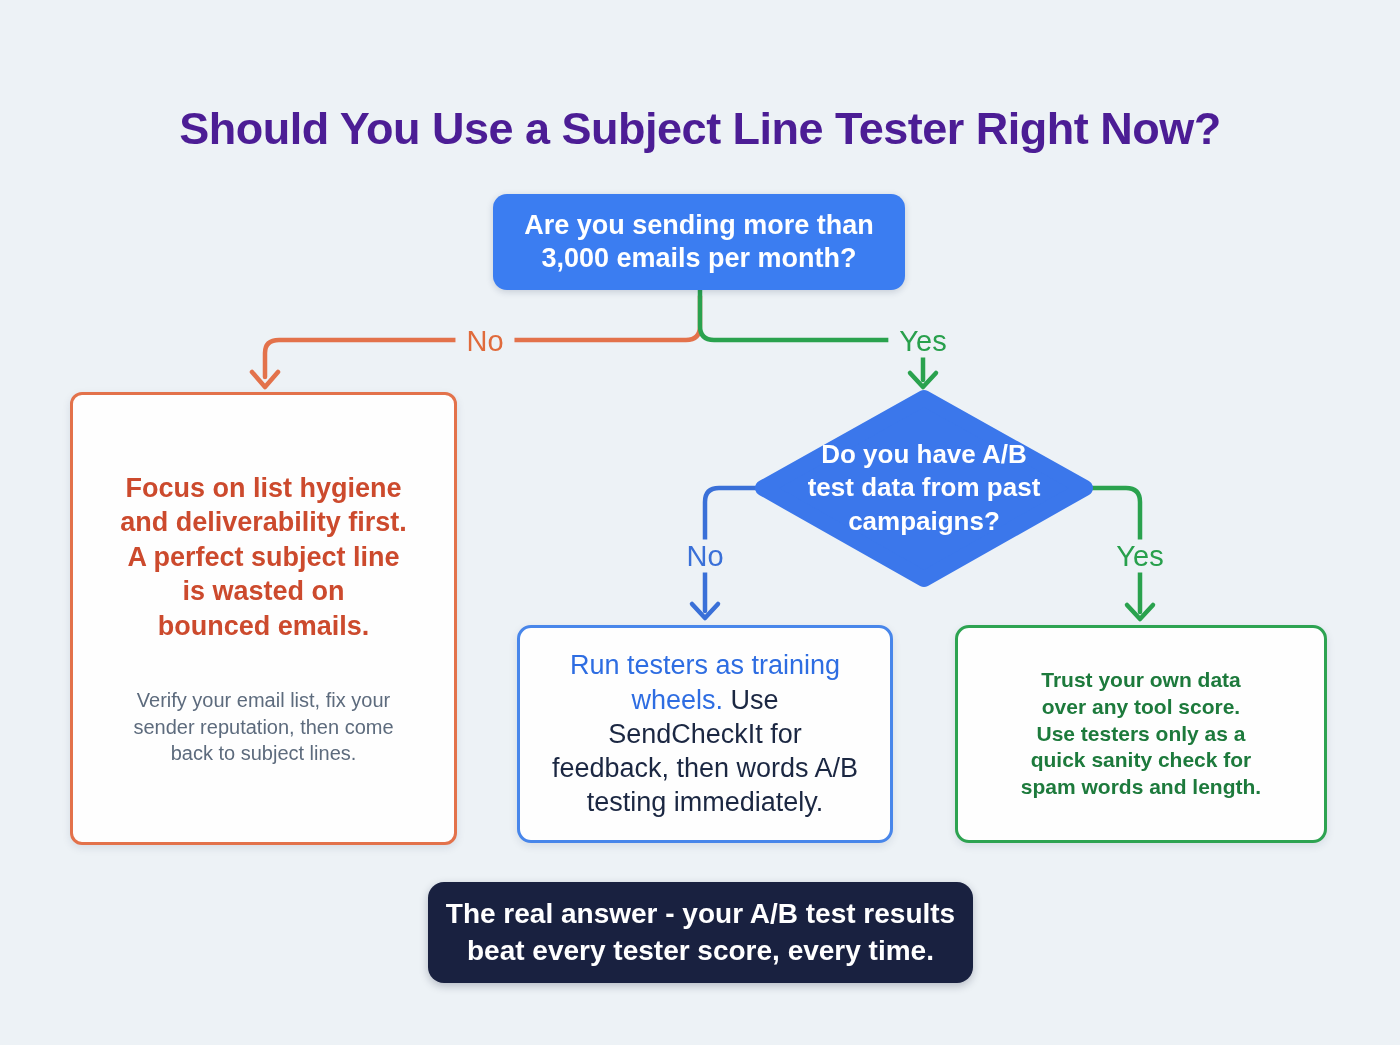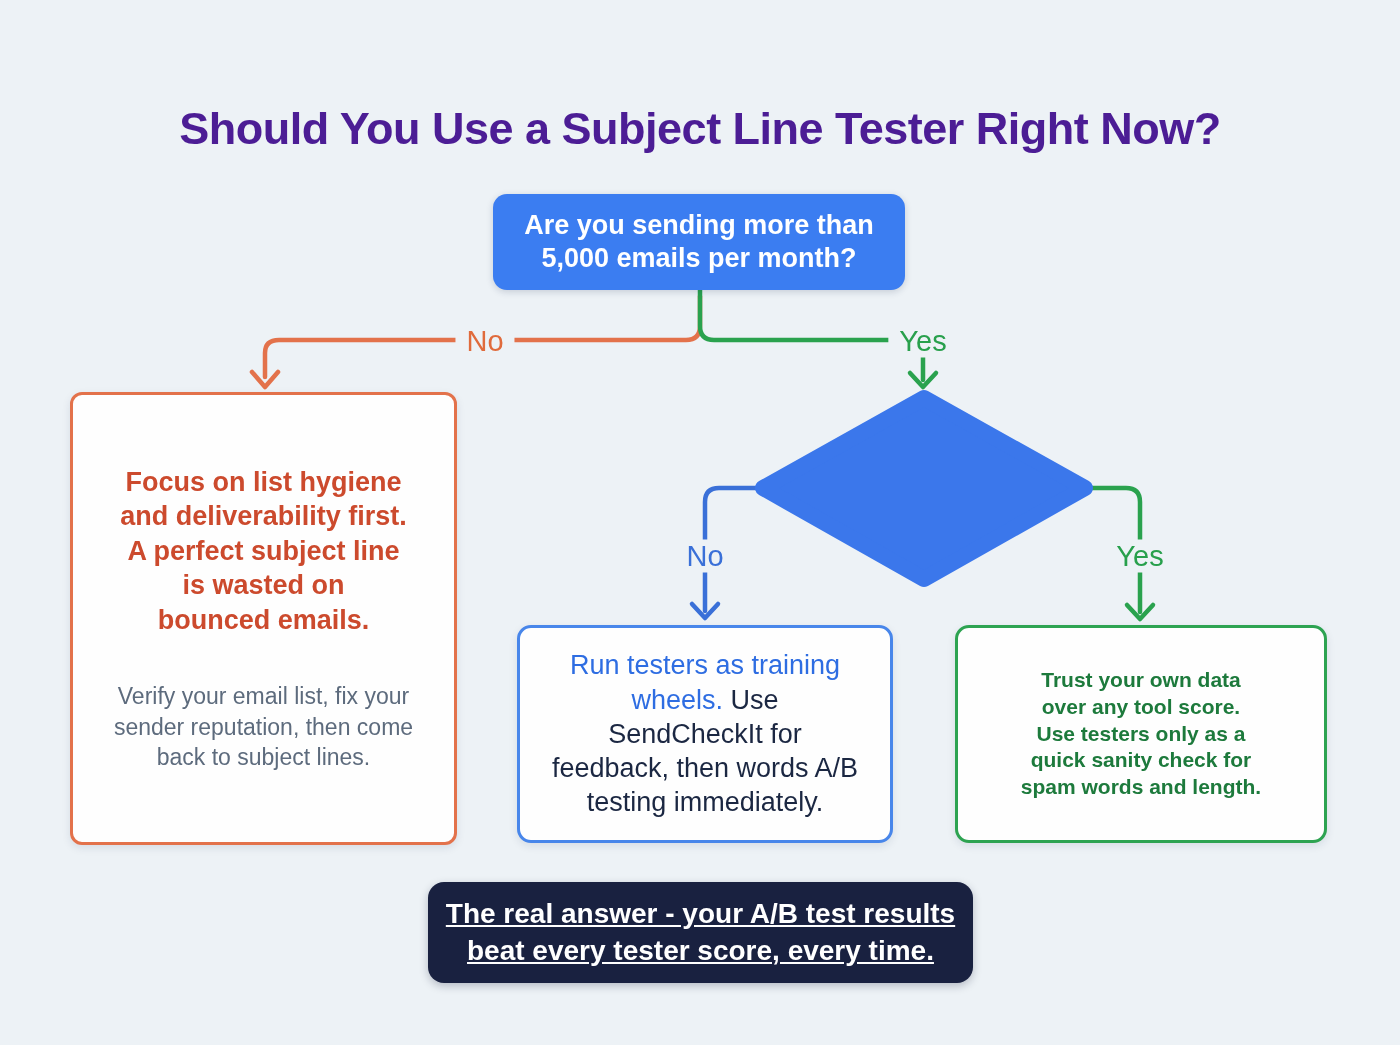--- a/index.html
+++ b/index.html
@@ -77,21 +77,21 @@
   }
   .left-main {
     color: #cc4a2d;
     font-size: 27px;
     font-weight: 700;
     line-height: 1.28;
     white-space: pre-line;
   }
   .left-secondary {
     color: #5d6b7d;
-    font-size: 23px;
+    font-size: 20px;
     font-weight: 400;
     line-height: 1.32;
     white-space: pre-line;
   }
   .node-mid-outcome {
     left: 517px; top: 625px; width: 376px; height: 218px;
     border: 3px solid #4886ea;
     border-radius: 14px;
     font-size: 27px;
     font-weight: 400;
@@ -112,21 +112,20 @@
   }
   .node-conclusion {
     left: 428px; top: 882px; width: 545px; height: 101px;
     background: #192140;
     border-radius: 16px;
     color: #ffffff;
     font-size: 28px;
     font-weight: 700;
     line-height: 1.3;
     box-shadow: 0 3px 8px rgba(15, 25, 50, 0.25);
-    text-decoration: underline;
   }
   .edge-label {
     position: absolute;
     transform: translate(-50%, -50%);
     background: #edf2f6;
     padding: 2px 11px;
     font-size: 29px;
     font-weight: 400;
     line-height: 1;
   }
@@ -154,26 +153,31 @@
     <path d="M692,604 L705,618 L718,604" fill="none" stroke="#3a70d8" stroke-width="4.5" stroke-linecap="round" stroke-linejoin="round"></path>
 
     <path d="M1091,488 H1126 Q1140,488 1140,502 V612" fill="none" stroke="#2aa24e" stroke-width="4.5" stroke-linecap="round"></path>
     <path d="M1127,605 L1140,619 L1153,605" fill="none" stroke="#2aa24e" stroke-width="4.5" stroke-linecap="round" stroke-linejoin="round"></path>
 
     <polygon points="924,398 1085,488 924,579 763,488" fill="#3b77eb" stroke="#3b77eb" stroke-width="16" stroke-linejoin="round"></polygon>
   </svg>
 
   <div class="node node-root">
     <span>Are you sending more than
-5,000 emails per month?</span>
+3,000 emails per month?</span>
   </div>
 
   <div class="edge-label label-no-left">No</div>
   <div class="edge-label label-yes-right">Yes</div>
 
+  <div class="node node-diamond-text">
+    <span>Do you have A/B
+test data from past
+campaigns?</span>
+  </div>
 
   <div class="edge-label label-no-mid">No</div>
   <div class="edge-label label-yes-far">Yes</div>
 
   <div class="node card node-left-outcome">
     <div class="left-main">Focus on list hygiene
 and deliverability first.
 A perfect subject line
 is wasted on
 bounced emails.</div>

